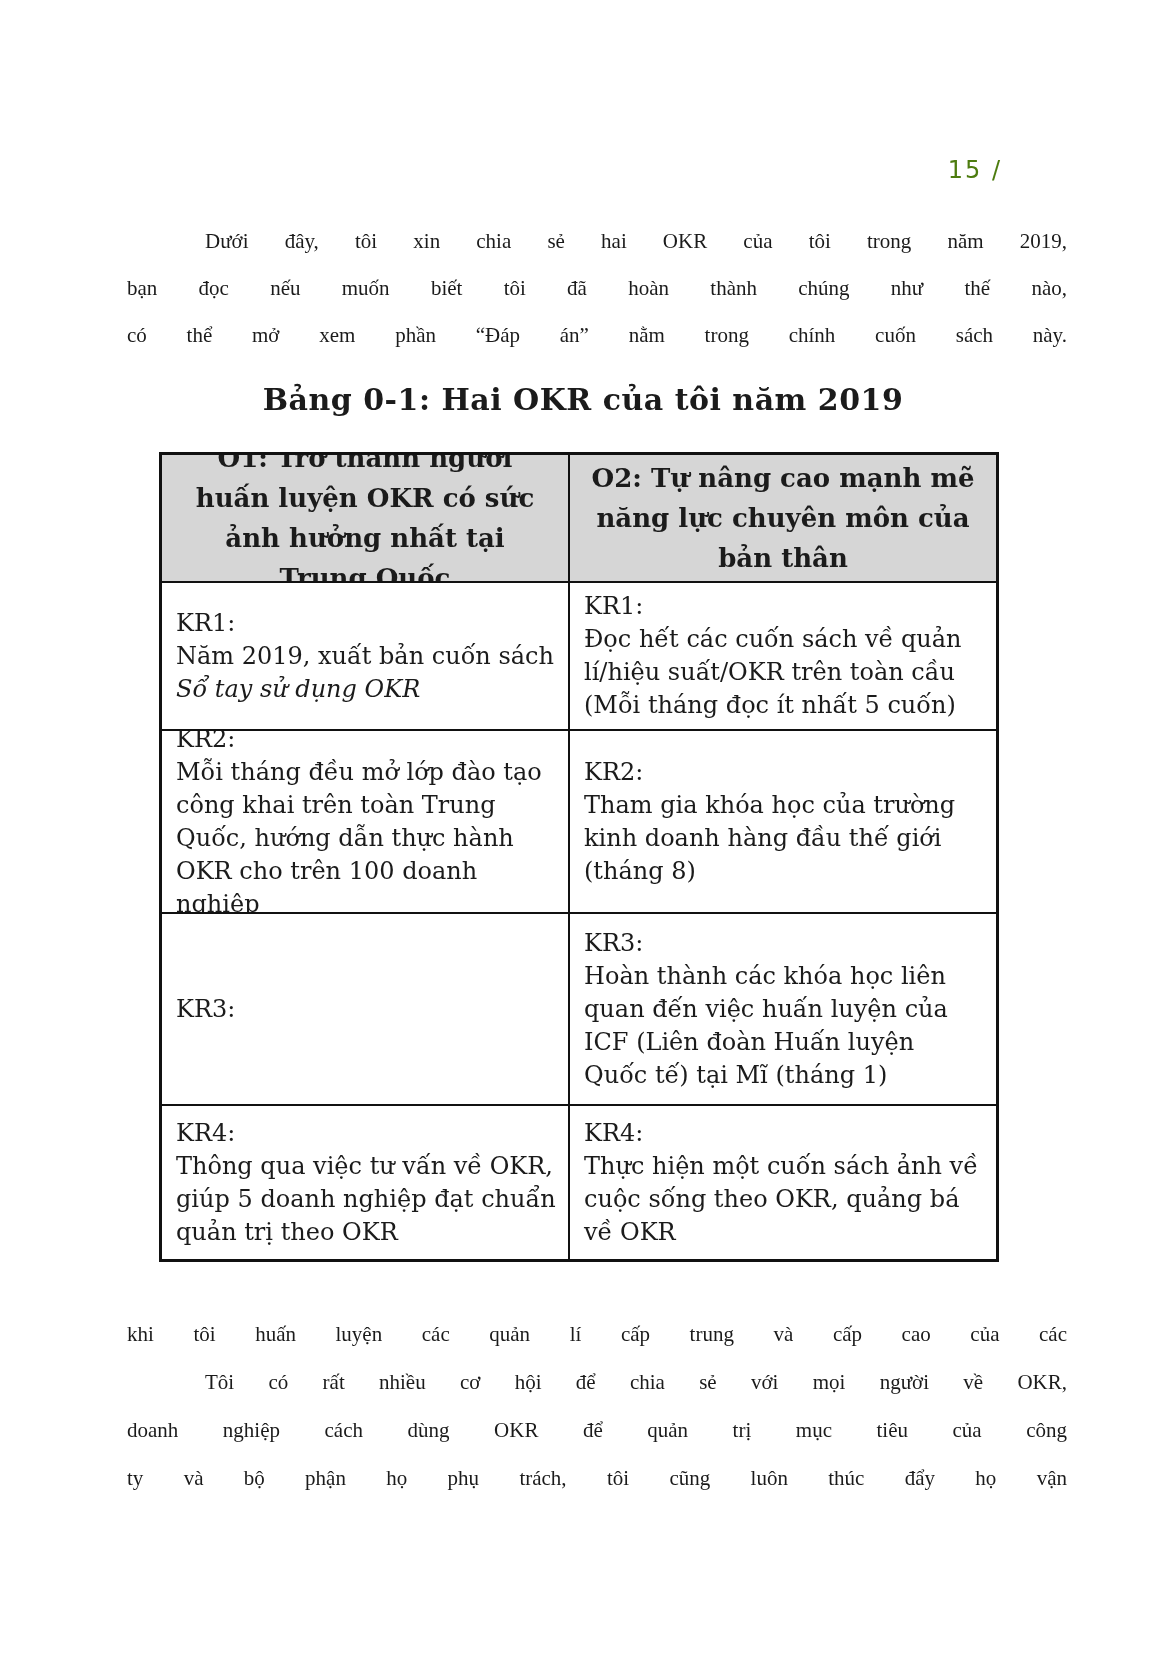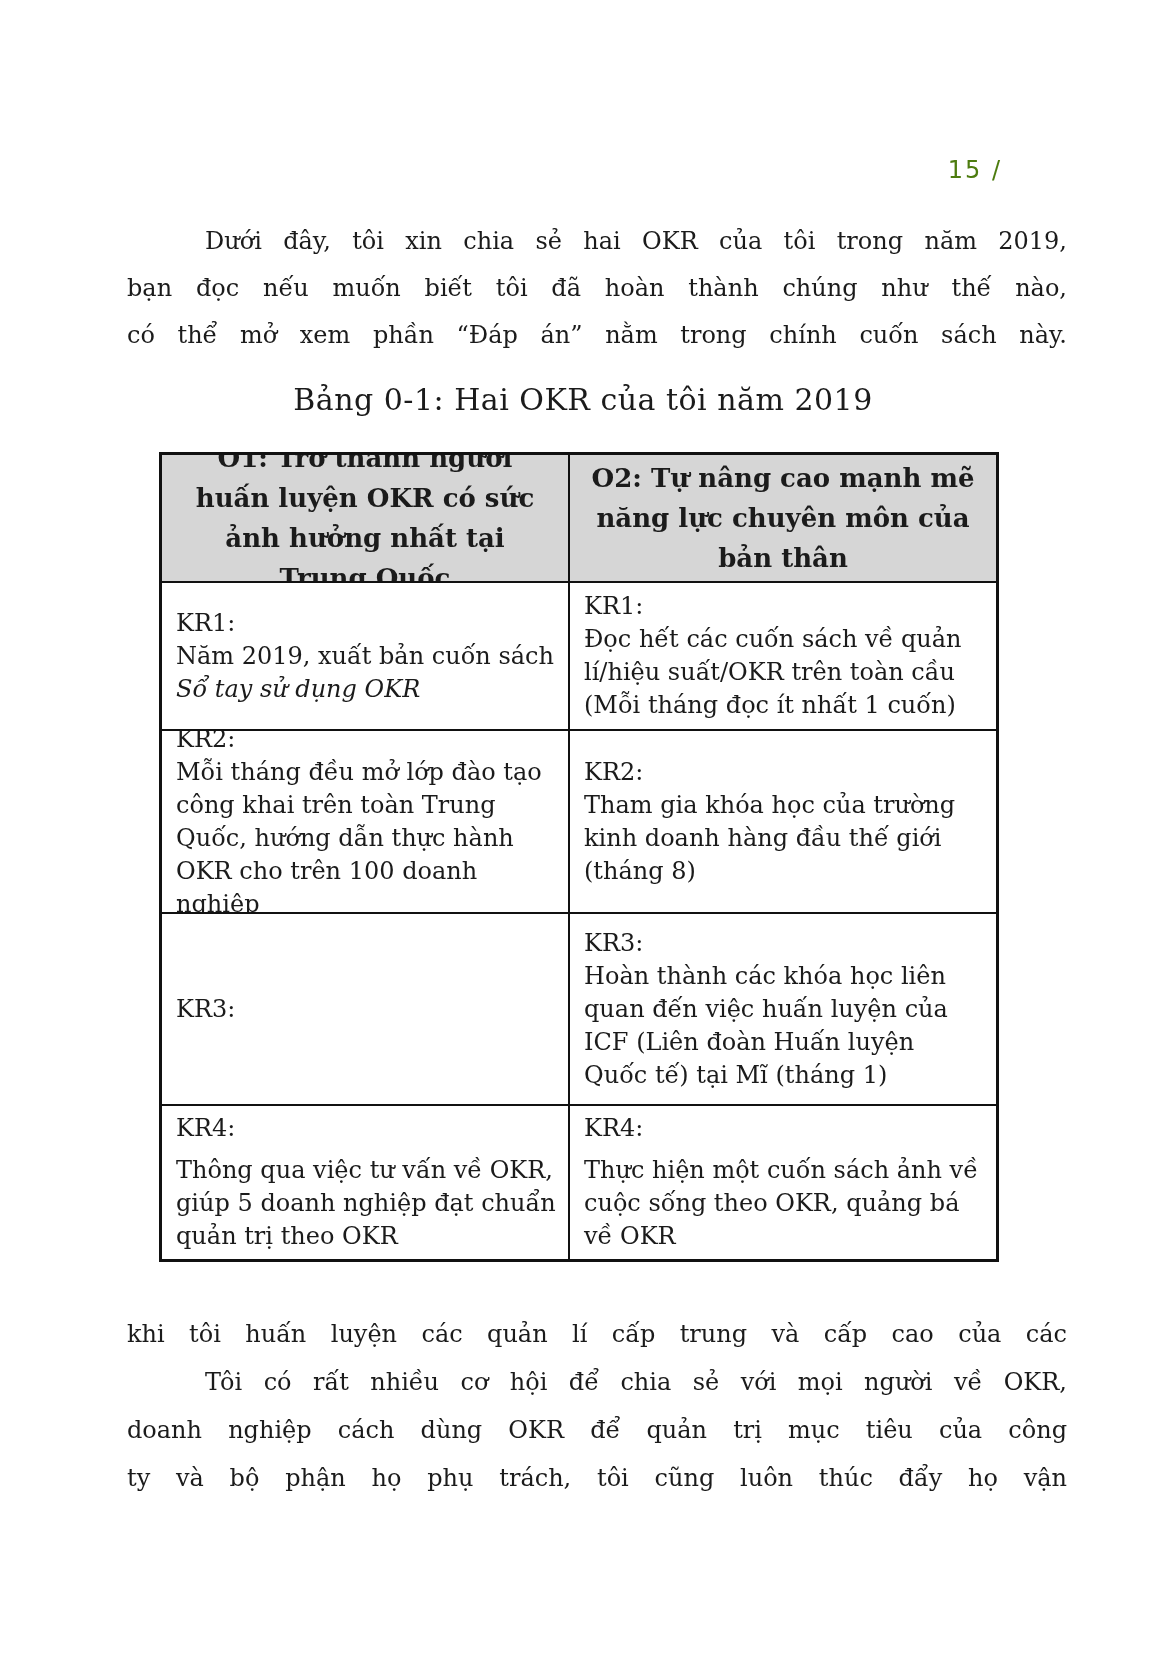--- a/index.html
+++ b/index.html
@@ -8,51 +8,51 @@
     font-family:"DejaVu Serif","Liberation Serif",serif;color:#1b1b1b;
     overflow:hidden;
   }
   .page-number{
     position:absolute;top:156px;left:0;width:1002px;text-align:right;
     font-family:"DejaVu Sans","Liberation Sans",sans-serif;
     font-size:24px;color:#4d7c0f;letter-spacing:2px;
   }
   .para{
     position:absolute;left:127px;width:940px;
-    font-size:24px;line-height:47px;
+    font-size:21px;line-height:47px;font-family:Liberation Serif, serif;
   }
   .para-intro{top:218px;}
   .para-closing{top:1310px;line-height:48px;}
   .jline{
     text-align:justify;
     -moz-text-align-last:justify;
     text-align-last:justify;
   }
   .indent{text-indent:78px;}
   .table-title{
     position:absolute;top:382px;left:0;width:1166px;text-align:center;
-    font-size:30px;font-weight:normal;letter-spacing:0.5px;
+    font-size:30px;font-weight:bold;letter-spacing:0.5px;
   }
   .okr-table{
     position:absolute;left:159px;top:452px;width:840px;height:810px;
     box-sizing:border-box;border:3px solid #111;
     display:grid;
     grid-template-columns:408px 426px;
     grid-template-rows:128px 148px 183px 192px auto;
     background:#fff;
   }
   .cell{
     box-sizing:border-box;overflow:hidden;
     display:flex;flex-direction:column;justify-content:center;
     font-size:24px;line-height:33px;
     padding:6px 12px 6px 14px;
     border-bottom:2px solid #111;
   }
   .cell.col-left{border-right:2px solid #111;}
-  .cell.row-last{border-bottom:none;justify-content:space-between;}
+  .cell.row-last{border-bottom:none;}
   .cell-header{
     background:#d6d6d6;
     font-weight:bold;font-size:26px;line-height:40px;
     align-items:center;text-align:center;
     padding:6px 18px;
   }
   .kr-label{display:block;}
   .kr-text{display:block;}
   .kr-text i{font-style:italic;}
 </style>
@@ -77,21 +77,21 @@
   <div class="cell cell-header">
     <span>O2: Tự nâng cao mạnh mẽ năng lực chuyên môn của bản thân</span>
   </div>
 
   <div class="cell col-left">
     <span class="kr-label">KR1:</span>
     <span class="kr-text"><span>Năm 2019, xuất bản cuốn sách </span><i>Sổ tay sử dụng OKR</i></span>
   </div>
   <div class="cell">
     <span class="kr-label">KR1:</span>
-    <span class="kr-text">Đọc hết các cuốn sách về quản lí/hiệu suất/OKR trên toàn cầu (Mỗi tháng đọc ít nhất 1 cuốn)</span>
+    <span class="kr-text">Đọc hết các cuốn sách về quản lí/hiệu suất/OKR trên toàn cầu (Mỗi tháng đọc ít nhất 5 cuốn)</span>
   </div>
 
   <div class="cell col-left">
     <span class="kr-label">KR2:</span>
     <span class="kr-text">Mỗi tháng đều mở lớp đào tạo công khai trên toàn Trung Quốc, hướng dẫn thực hành OKR cho trên 100 doanh nghiệp</span>
   </div>
   <div class="cell">
     <span class="kr-label">KR2:</span>
     <span class="kr-text">Tham gia khóa học của trường kinh doanh hàng đầu thế giới (tháng 8)</span>
   </div>

